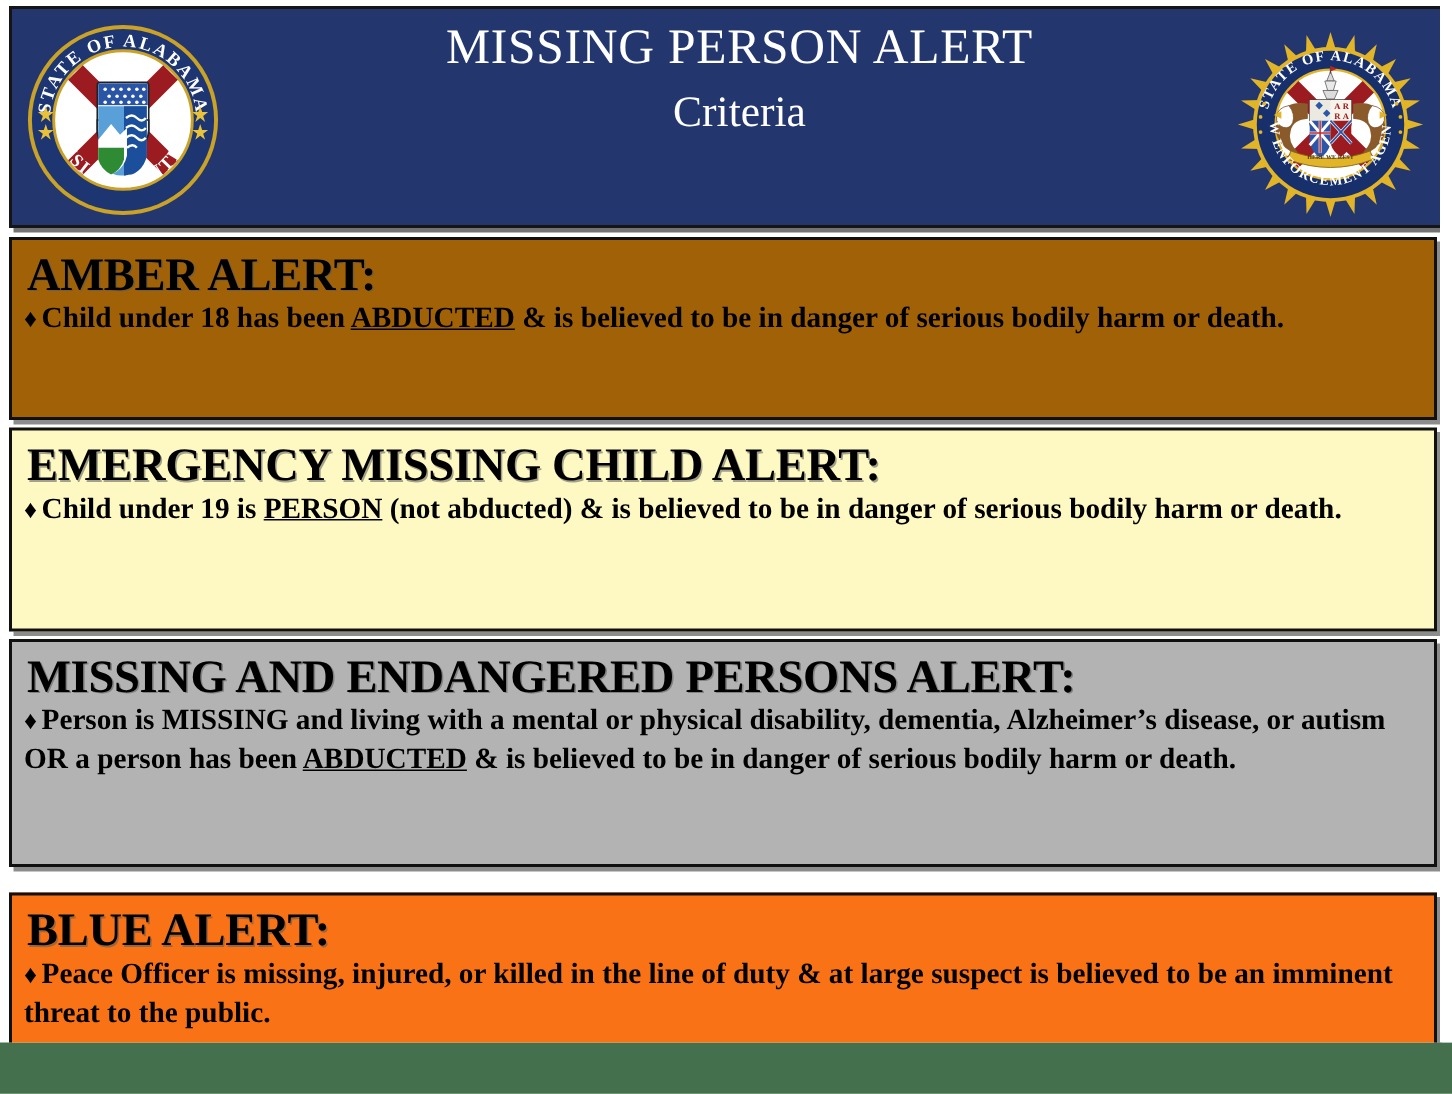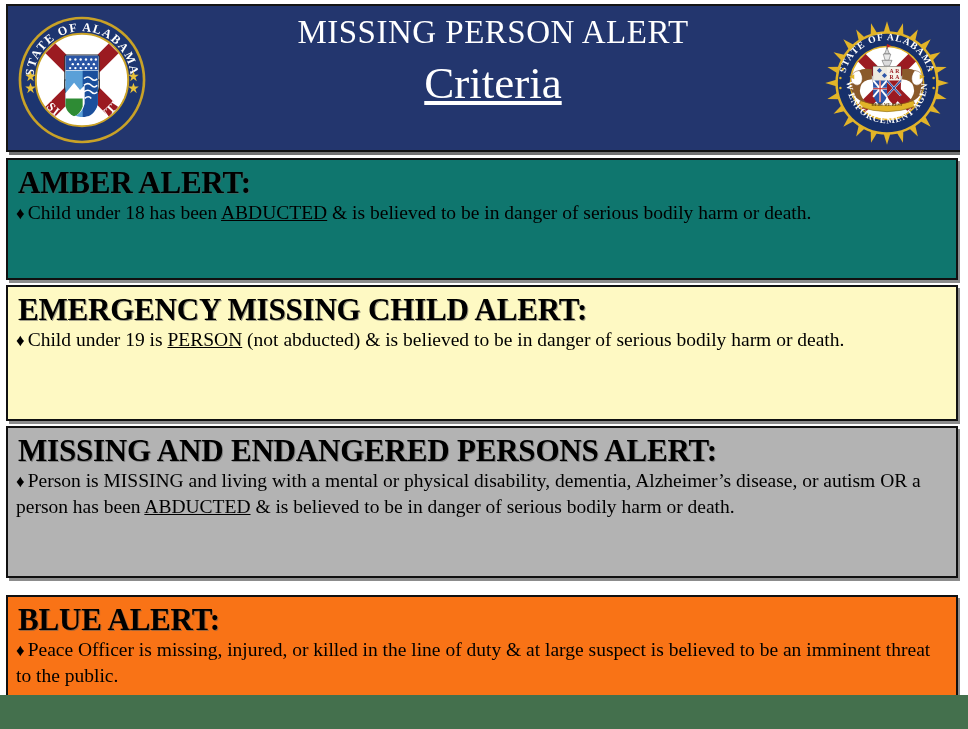--- a/index.html
+++ b/index.html
@@ -17,21 +17,21 @@
   .header{
     position:absolute;left:6px;top:4px;width:956px;height:148px;
     background:#23366e;border:2px solid #151515;box-sizing:border-box;
     box-shadow:3px 3px 0 rgba(0,0,0,.55);
   }
   .header-title-wrap{
     position:absolute;left:165px;top:4px;width:640px;text-align:center;
     color:#ffffff;font-family:"Liberation Serif",serif;line-height:1.0;
   }
   .title-main{font-size:33px;letter-spacing:.5px;padding-top:6px;white-space:nowrap;}
-  .title-sub{font-size:45px;padding-top:12px;text-decoration:underline;}
+  .title-sub{font-size:29px;padding-top:12px;}
 
   
   .seal{position:absolute;}
   .seal.left{left:8px;top:8px;width:132px;height:132px;}
   .seal.right{right:10px;top:8px;width:126px;height:138px;}
 
   
   .band{
     position:absolute;left:6px;width:952px;
     border:2px solid #101010;box-sizing:border-box;
@@ -39,27 +39,27 @@
     padding:4px 6px 2px 6px;
     color:#000000;
   }
   .band .head{
     font-family:"Liberation Serif",serif;font-weight:bold;
     font-size:31px;line-height:1.08;letter-spacing:-.2px;
     text-shadow:1px 1px 0 rgba(90,90,90,.55);
     margin:2px 0 0 4px;
   }
   .band .body{
-    font-family:"Liberation Serif",serif;font-weight:normal;
+    font-family:"Liberation Serif",serif;font-weight:bold;
     font-size:19.5px;line-height:1.33;margin:1px 0 0 2px;
   }
   .band .body u{text-decoration:underline;text-underline-offset:1px;}
   .bullet{font-size:17px;padding-right:3px;}
 
-  #band-amber  {top:158px;height:122px;background:#0f766e;}
+  #band-amber  {top:158px;height:122px;background:#a16207;}
   #band-emc    {top:285px;height:136px;background:#fef9c3;}
   #band-maep   {top:426px;height:152px;background:#b3b3b3;}
   #band-blue   {top:595px;height:118px;background:#f97316;}
 
   
   .right-gutter{position:absolute;right:0;top:0;width:8px;height:695px;background:#ffffff;}
   .top-gutter{position:absolute;left:0;top:0;width:968px;height:4px;background:#ffffff;}
 </style>
 </head>
 <body>

